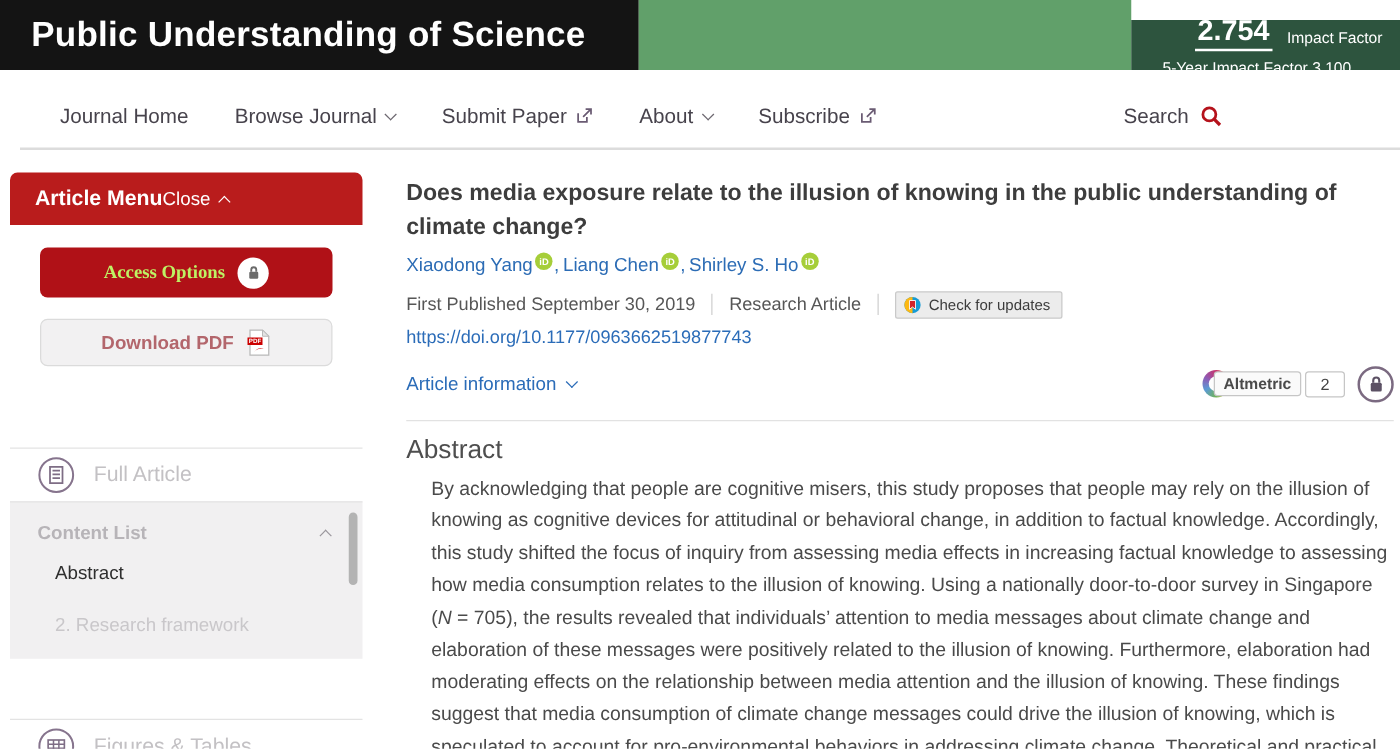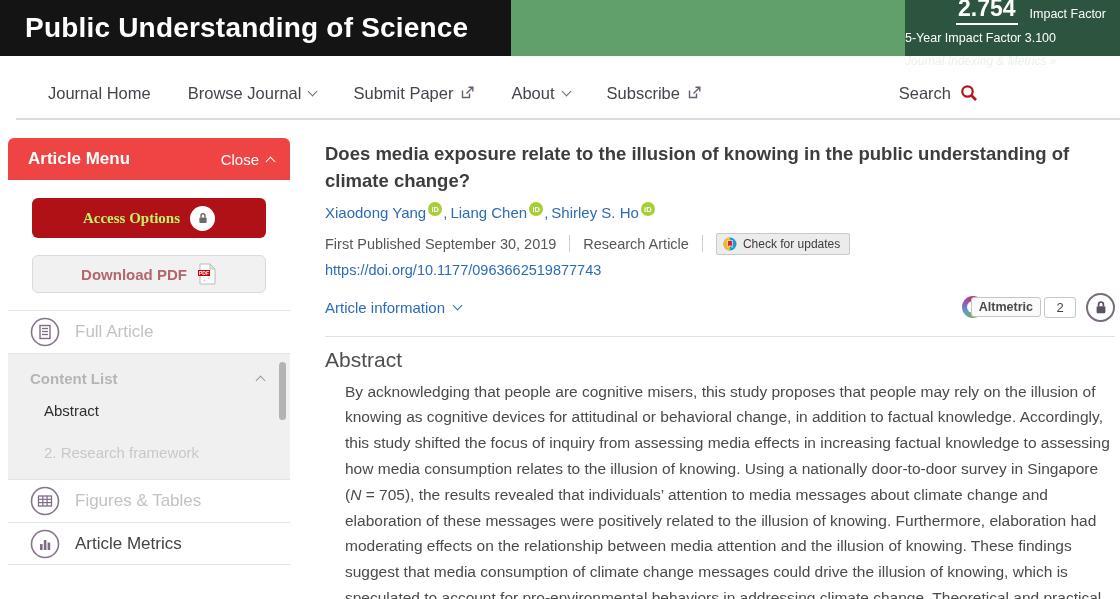--- a/index.html
+++ b/index.html
@@ -7,21 +7,21 @@
   body {
     position:relative; overflow:hidden; background:#fff;
     font-family:"Liberation Sans", sans-serif; color:#444;
   }
 
   
   .banner { position:absolute; top:0; left:0; width:1120px; height:56px; display:flex; }
   .banner-black { width:511px; background:#141414; display:flex; align-items:center; }
   .journal-title { color:#fff; font-size:28px; font-weight:bold; padding-left:25px; letter-spacing:.2px; }
   .banner-green { flex:1; background:#61a06a; }
-  .banner-dark { width:215px; background:#2d543e; color:#fff; text-align:left; padding:0 14px 0 0; }
+  .banner-dark { width:215px; background:#2d543e; color:#fff; text-align:center; padding:0 14px 0 0;margin-top:16px; }
   .if-row { display:flex; justify-content:flex-end; align-items:flex-end; gap:12px; margin-top:-5px; }
   .if-score { font-size:23px; font-weight:bold; border-bottom:2px solid #fff; padding:0 2px 1px; }
   .if-label { font-size:12.5px; padding-bottom:4px; }
   .if-5yr { font-size:12.5px; margin-top:6px; }
   .if-index { font-size:12px; font-style:italic; margin-top:9px; color:#e9f1ea; cursor:pointer; }
 
   
   .nav {
     position:absolute; top:68px; left:16px; width:1120px; height:52px; background:#fff;
     border-bottom:2px solid #dcdcdc; display:flex; align-items:center; padding-left:32px;
@@ -30,35 +30,35 @@
   .nav-item { display:flex; align-items:center; gap:8px; cursor:pointer; white-space:nowrap; }
   .chev { display:inline-block; width:7px; height:7px; border-right:1.6px solid #6d6870;
           border-bottom:1.6px solid #6d6870; transform:rotate(45deg); margin-top:-4px; }
   .chev.up { transform:rotate(-135deg); margin-top:4px; border-color:#fff; }
   .chev.blue { border-color:#2b6cb8; }
   .ext { width:13px; height:13px; margin-top:-2px; }
   .nav-search { margin-left:auto; margin-right:158px; display:flex; align-items:center; gap:9px; cursor:pointer; }
 
   
   .sidebar { position:absolute; top:138px; left:8px; width:282px; }
-  .sb-header { height:42px; background:#ef4444; border-radius:6px 6px 0 0; color:#fff;
-               display:flex; align-items:center; justify-content:space-between; padding:0 16px 0 20px; }
+  .sb-header { height:42px; background:#b91c1c; border-radius:6px 6px 0 0; color:#fff;
+               display:flex; align-items:center; padding:0 16px 0 20px; }
   .sb-title { font-size:17px; font-weight:bold; }
   .sb-close { font-size:15px; display:flex; align-items:center; gap:8px; cursor:pointer; }
   .sb-buttons { padding:18px 24px 17px; }
   .btn-access { width:100%; height:40px; background:#b01117; border:none; border-radius:6px; color:#bef264;
                 font-family:Liberation Serif, serif; font-size:15px; font-weight:bold; display:flex; align-items:center;
                 justify-content:center; gap:10px; cursor:pointer; }
   .lock-circle { width:25px; height:25px; background:#fff; border-radius:50%; display:flex;
                  align-items:center; justify-content:center; }
   .btn-download { width:100%; height:38px; margin-top:17px; background:#f2f1f2; border:1px solid #dbdbdb;
                   border-radius:6px; color:#b3666c; font-family:inherit; font-size:15px; font-weight:bold;
                   display:flex; align-items:center; justify-content:center; gap:10px; cursor:pointer; }
   .sb-row { height:43px; border-top:1px solid #e3e3e3; display:flex; align-items:center; gap:15px;
-            padding-left:22px; font-size:17px; cursor:pointer; background:#fff; }
+            padding-left:22px; font-size:17px; cursor:pointer; background:#fff;margin-top:48px; }
   .sb-row.last { border-bottom:1px solid #e3e3e3; }
   .sb-row .lbl-dim { color:#c3c1c4; }
   .sb-row .lbl-dark { color:#454247; }
   .icon-circle { width:30px; height:30px; flex:0 0 30px; }
   .content-list { background:#f1f0f1; border-top:1px solid #e3e3e3; padding:16px 20px 18px 22px; position:relative; }
   .cl-head { display:flex; justify-content:space-between; align-items:center; padding-right:6px; }
   .cl-title { font-size:15px; font-weight:bold; color:#b7b4b8; }
   .cl-chev { width:7px; height:7px; border-right:1.6px solid #9a969c; border-bottom:1.6px solid #9a969c;
              transform:rotate(-135deg); margin-top:4px; cursor:pointer; }
   .cl-item { font-size:15px; margin-left:14px; cursor:pointer; }

